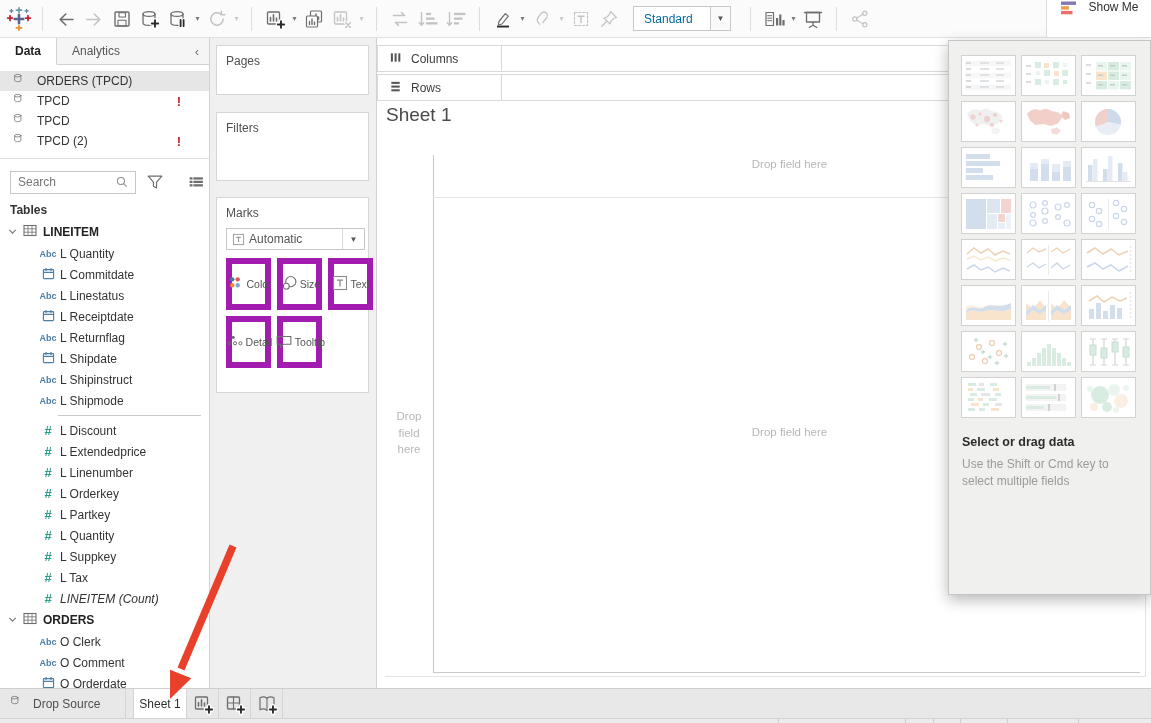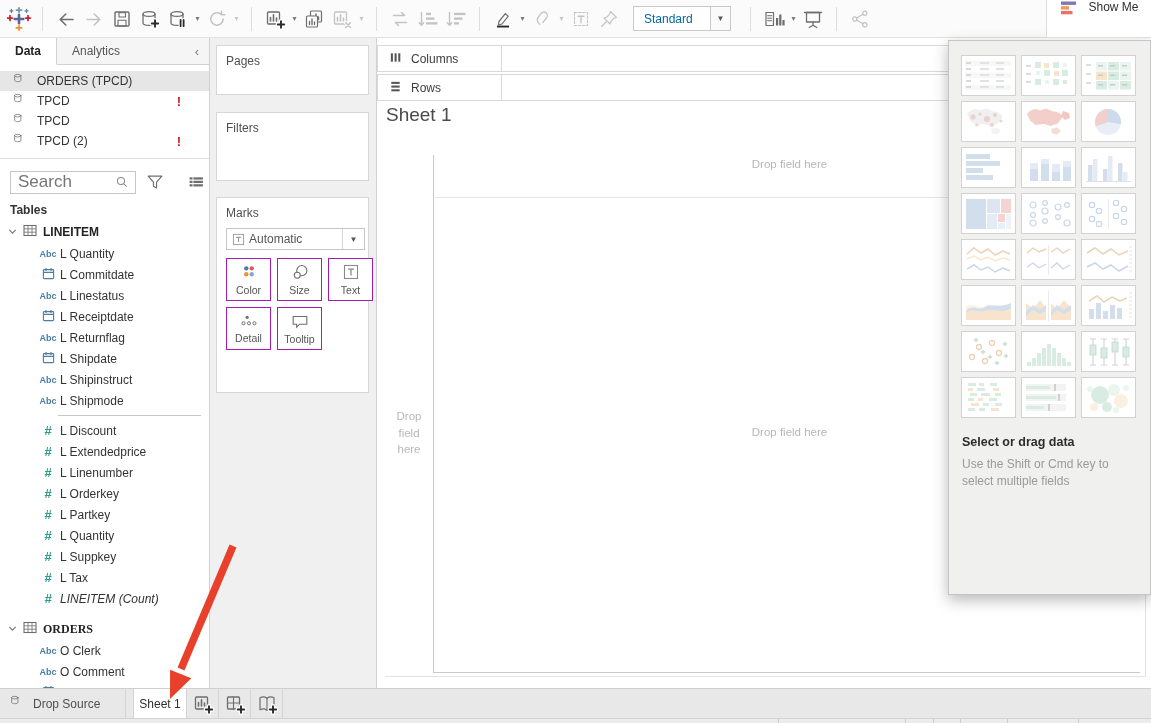--- a/index.html
+++ b/index.html
@@ -28,21 +28,21 @@
   .ptab.active{background:#fff;border-right:1px solid #d2d2d2;color:#222;font-weight:bold;
                height:27px;box-sizing:border-box;border-bottom:1px solid #fff}
   .pane-collapse{margin-left:auto;padding-right:10px;display:flex;align-items:center;color:#777;font-size:13px}
   #ds-list{position:absolute;left:0;top:33px;width:100%}
   .ds-row{height:20px;display:flex;align-items:center;padding-left:13px;gap:9px;color:#333}
   .ds-row.selected{background:#e6e6e6}
   .ds-err{margin-left:auto;margin-right:28px;font-weight:bold;font-size:13px}
   #pane-sep1{position:absolute;left:0;top:120px;width:100%;border-bottom:1px solid #e0e0e0}
   .search-row{position:absolute;left:0;top:131px;width:100%;height:26px;display:flex;align-items:center;padding-left:10px;box-sizing:border-box;gap:5px}
   #search-input-wrap{width:126px;height:23px;border:1px solid #c6c6c6;display:flex;align-items:center;box-sizing:border-box;background:#fff}
-  #search-input{border:none;outline:none;flex:1;min-width:0;font-size:17px;color:#c2410c;padding-left:7px;font-family:"Liberation Sans",sans-serif;background:transparent}
+  #search-input{border:none;outline:none;flex:1;min-width:0;font-size:12px;color:#c2410c;padding-left:7px;font-family:"Liberation Sans",sans-serif;background:transparent}
   .search-icn{display:flex;align-items:center;justify-content:center;padding:0 4px}
   .mini-sep{width:1px;height:16px;background:#d8d8d8;margin:0 2px}
   #tables-label{position:absolute;left:10px;top:165px;font-weight:bold;color:#333}
   #field-list{position:absolute;left:0;top:183px;width:100%;bottom:0;overflow:hidden}
   .grp-hdr{height:22px;display:flex;align-items:center;gap:6px;padding-left:8px;font-weight:bold;color:#222}
   .frow{height:21px;display:flex;align-items:center;padding-left:36px;color:#333}
   .ficon{width:24px;display:flex;align-items:center;justify-content:center;flex:none}
   .abc{font-size:9px;font-weight:bold;letter-spacing:0}
   .hash{font-size:13px;font-weight:bold}
   .dm-sep{height:9px;position:relative}
@@ -55,21 +55,21 @@
   .card-label{position:absolute;left:9px;top:8px;color:#4f4f4f}
   #card-pages{top:7px;height:50px}
   #card-filters{top:74px;height:69px}
   #card-marks{top:159px;height:196px}
   #mark-type-dd{position:absolute;left:9px;top:30px;width:139px;height:22px;border:1px solid #c6c6c6;
                 display:flex;align-items:center;box-sizing:border-box;background:#fff}
   #mark-type-dd .dd-icn{width:22px;display:flex;justify-content:center}
   #mark-type-dd .dd-label{flex:1;color:#555}
   #mark-type-dd .dd-caret{width:21px;height:100%;border-left:1px solid #d6d6d6;display:flex;align-items:center;justify-content:center;font-size:8px;color:#555}
   .marks-grid{position:absolute;left:9px;top:60px;width:150px;display:flex;flex-wrap:wrap;gap:6px}
-  .mbtn{width:45px;height:43px;border:1px solid #a21caf;box-sizing:border-box;display:flex;flex-direction:column;
+  .mbtn{width:45px;height:52px;border:6px solid #a21caf;box-sizing:border-box;display:flex;flex-direction:row;
         align-items:center;justify-content:center;gap:1px;background:#fff}
   .mbtn span{font-size:10.5px;color:#555}
   
   #canvas{position:absolute;left:377px;top:38px;width:774px;height:650px;background:#fff;z-index:1}
   .shelf{position:absolute;left:0;width:769px;height:27px;display:flex;box-sizing:border-box}
   #shelf-cols{top:7px} #shelf-rows{top:36px}
   .shelf-label{width:125px;border:1px solid #d9d9d9;display:flex;align-items:center;gap:9px;padding-left:11px;
                box-sizing:border-box;background:#fff;color:#3d3d3d}
   .shelf-area{flex:1;border:1px solid #d9d9d9;border-left:none;background:#fff}
   #sheet-title{position:absolute;left:9px;top:66px;font-size:19px;color:#4a4a4a}
@@ -458,21 +458,21 @@
           <span class="hash" style="color:#2e9c8d">#</span>
         </span>
         <span>L Tax</span>
       </div>
       <div class="frow italic">
         <span class="ficon">
           <span class="hash" style="color:#2e9c8d">#</span>
         </span>
         <span>LINEITEM (Count)</span>
       </div>
-      <div class="grp-hdr" style="margin-top: 9px; font-family: Liberation Serif, serif;">
+      <div class="grp-hdr" style="">
         <span><svg width="9" height="9" viewBox="0 0 10 10" fill="none">
             <path d="M1.5 3.2 5 6.8l3.5-3.6" stroke="#777" stroke-width="1.3" fill="none"></path>
           </svg></span>
         <span><svg width="14" height="13" viewBox="0 0 14 13" fill="none">
             <rect x="1" y="1.5" width="12" height="10" stroke="#6e6e6e" stroke-width="1.1"></rect>
             <path d="M1 4.8h12M1 8.2h12M5 1.5v10M9 1.5v10" stroke="#6e6e6e" stroke-width=".8"></path>
           </svg></span>
         <span>ORDERS</span>
       </div>
       <div class="frow">

